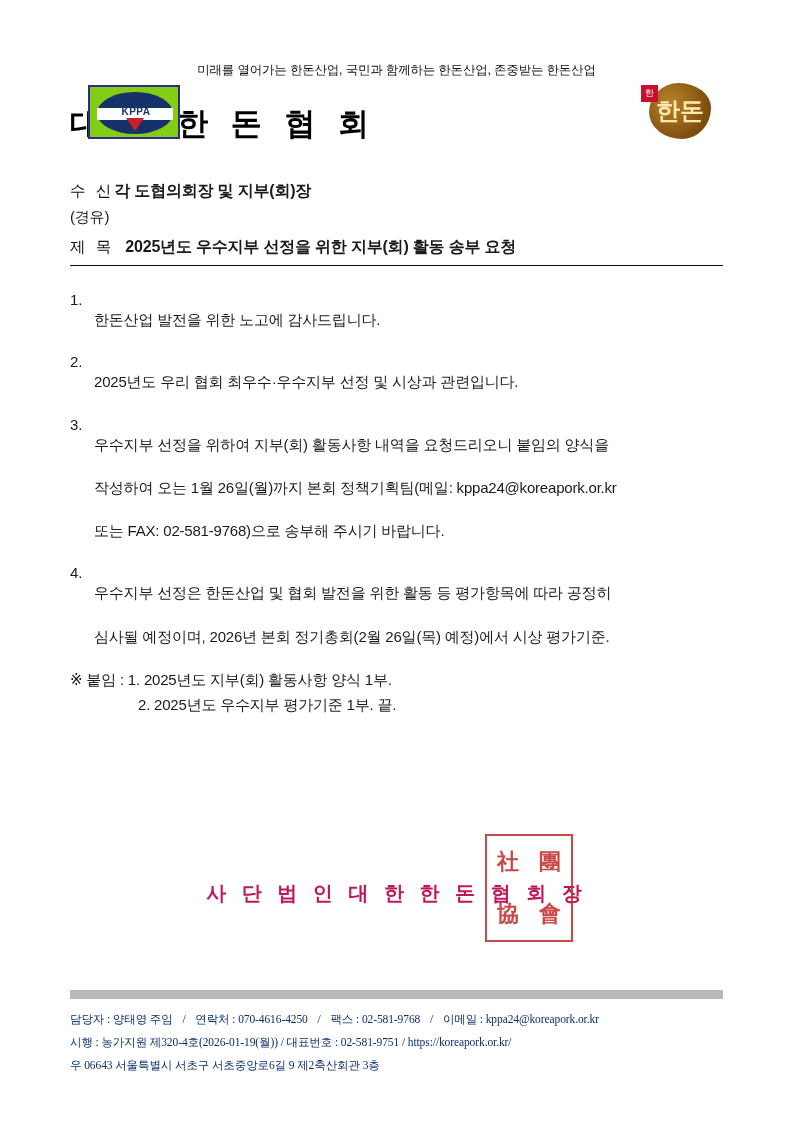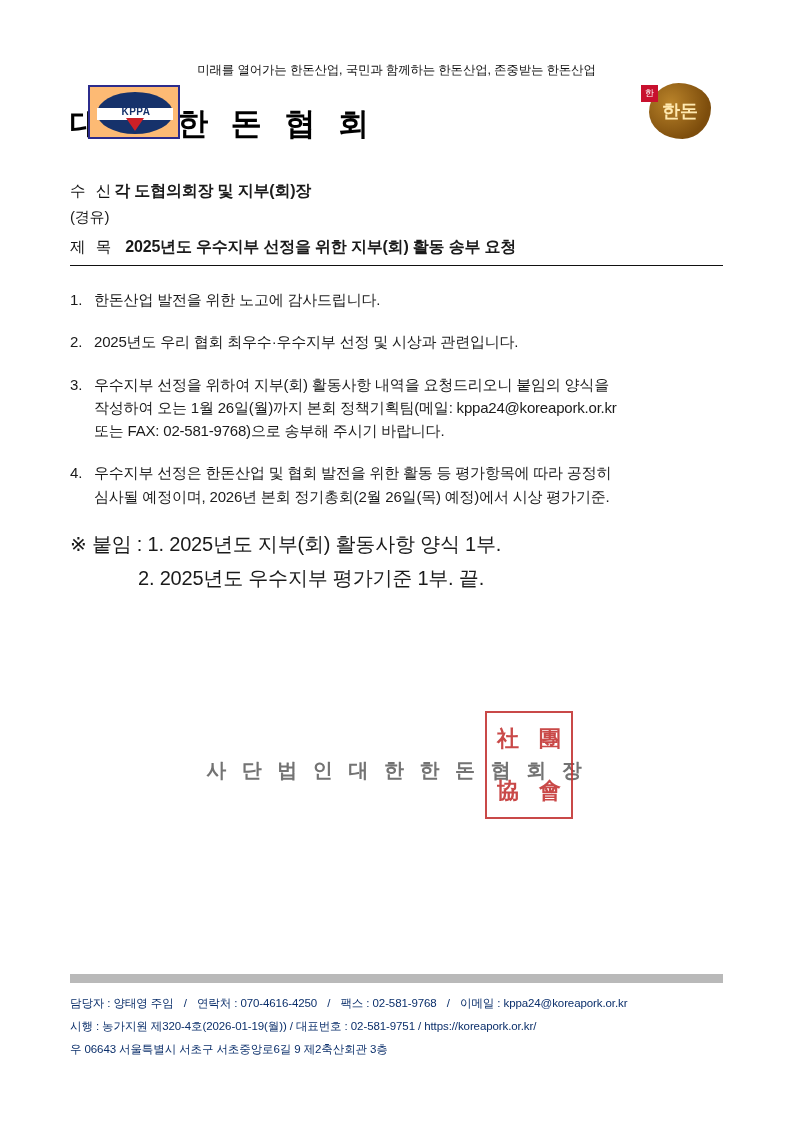--- a/index.html
+++ b/index.html
@@ -45,21 +45,21 @@
     color: #000;
   }
   
   .logo-kppa {
     position: absolute;
     left: 18px;
     top: 0px;
     width: 92px;
     height: 54px;
     border: 2px solid #2c2c8c;
-    background: #fdba74;
+    background: #84cc16;
     box-sizing: border-box;
     overflow: hidden;
   }
   .logo-kppa .ellipse {
     position: absolute;
     left: 7px;
     top: 5px;
     width: 76px;
     height: 42px;
     border-radius: 50% / 50%;
@@ -115,21 +115,21 @@
   .logo-brand .han {
     position: absolute;
     left: 8px;
     top: 2px;
     width: 62px;
     height: 56px;
     display: flex;
     align-items: center;
     justify-content: center;
     color: #ffe9b0;
-    font-size: 18px;
+    font-size: 24px;
     font-weight: bold;
     font-family: "DejaVu Serif", serif;
   }
   .logo-brand .mini {
     position: absolute;
     left: 0px;
     top: 4px;
     width: 17px;
     height: 17px;
     background: #c8102e;
@@ -189,45 +189,45 @@
   }
   .para .num {
     width: 24px;
     flex: 0 0 24px;
     white-space: nowrap;
   }
   .para .txt {
     flex: 1;
     text-align: justify;
   }
-  .para .txt .l { display: block; }
+  .para .txt .l { display: block; margin-top: 20px; }
 
   
   .attach {
-    font-size: 20px;
+    font-size: 15px;
     line-height: 1.7;
     letter-spacing: -0.2px;
   }
   .attach .a1 { display: block; }
   .attach .a2 { display: block; padding-left: 68px; }
 
   
   .signature-area {
     position: relative;
     margin-top: 110px;
     height: 120px;
   }
   .signature {
     text-align: center;
     font-size: 20px;
     font-weight: bold;
     letter-spacing: 5px;
     padding-top: 52px;
     padding-right: 0px;
-    color: #737373;
+    color: #be185d;
   }
   .stamp {
     position: absolute;
     left: 415px;
     top: 6px;
     width: 88px;
     height: 108px;
     border: 2.5px solid #c2302f;
     box-sizing: border-box;
     color: #c2302f;
@@ -243,21 +243,22 @@
     display: flex;
     align-items: center;
     justify-content: center;
   }
 
   
   .footer {
     position: absolute;
     left: 70px;
     right: 70px;
-    bottom: 60px;
+    bottom: 44px;
+    font-family: Liberation Serif, serif;
   }
   .footer-bar {
     height: 9px;
     background: #b9b9b9;
     margin-bottom: 9px;
   }
   .footer-line {
     font-size: 11.5px;
     color: #0b2f6b;
     line-height: 2.0;

